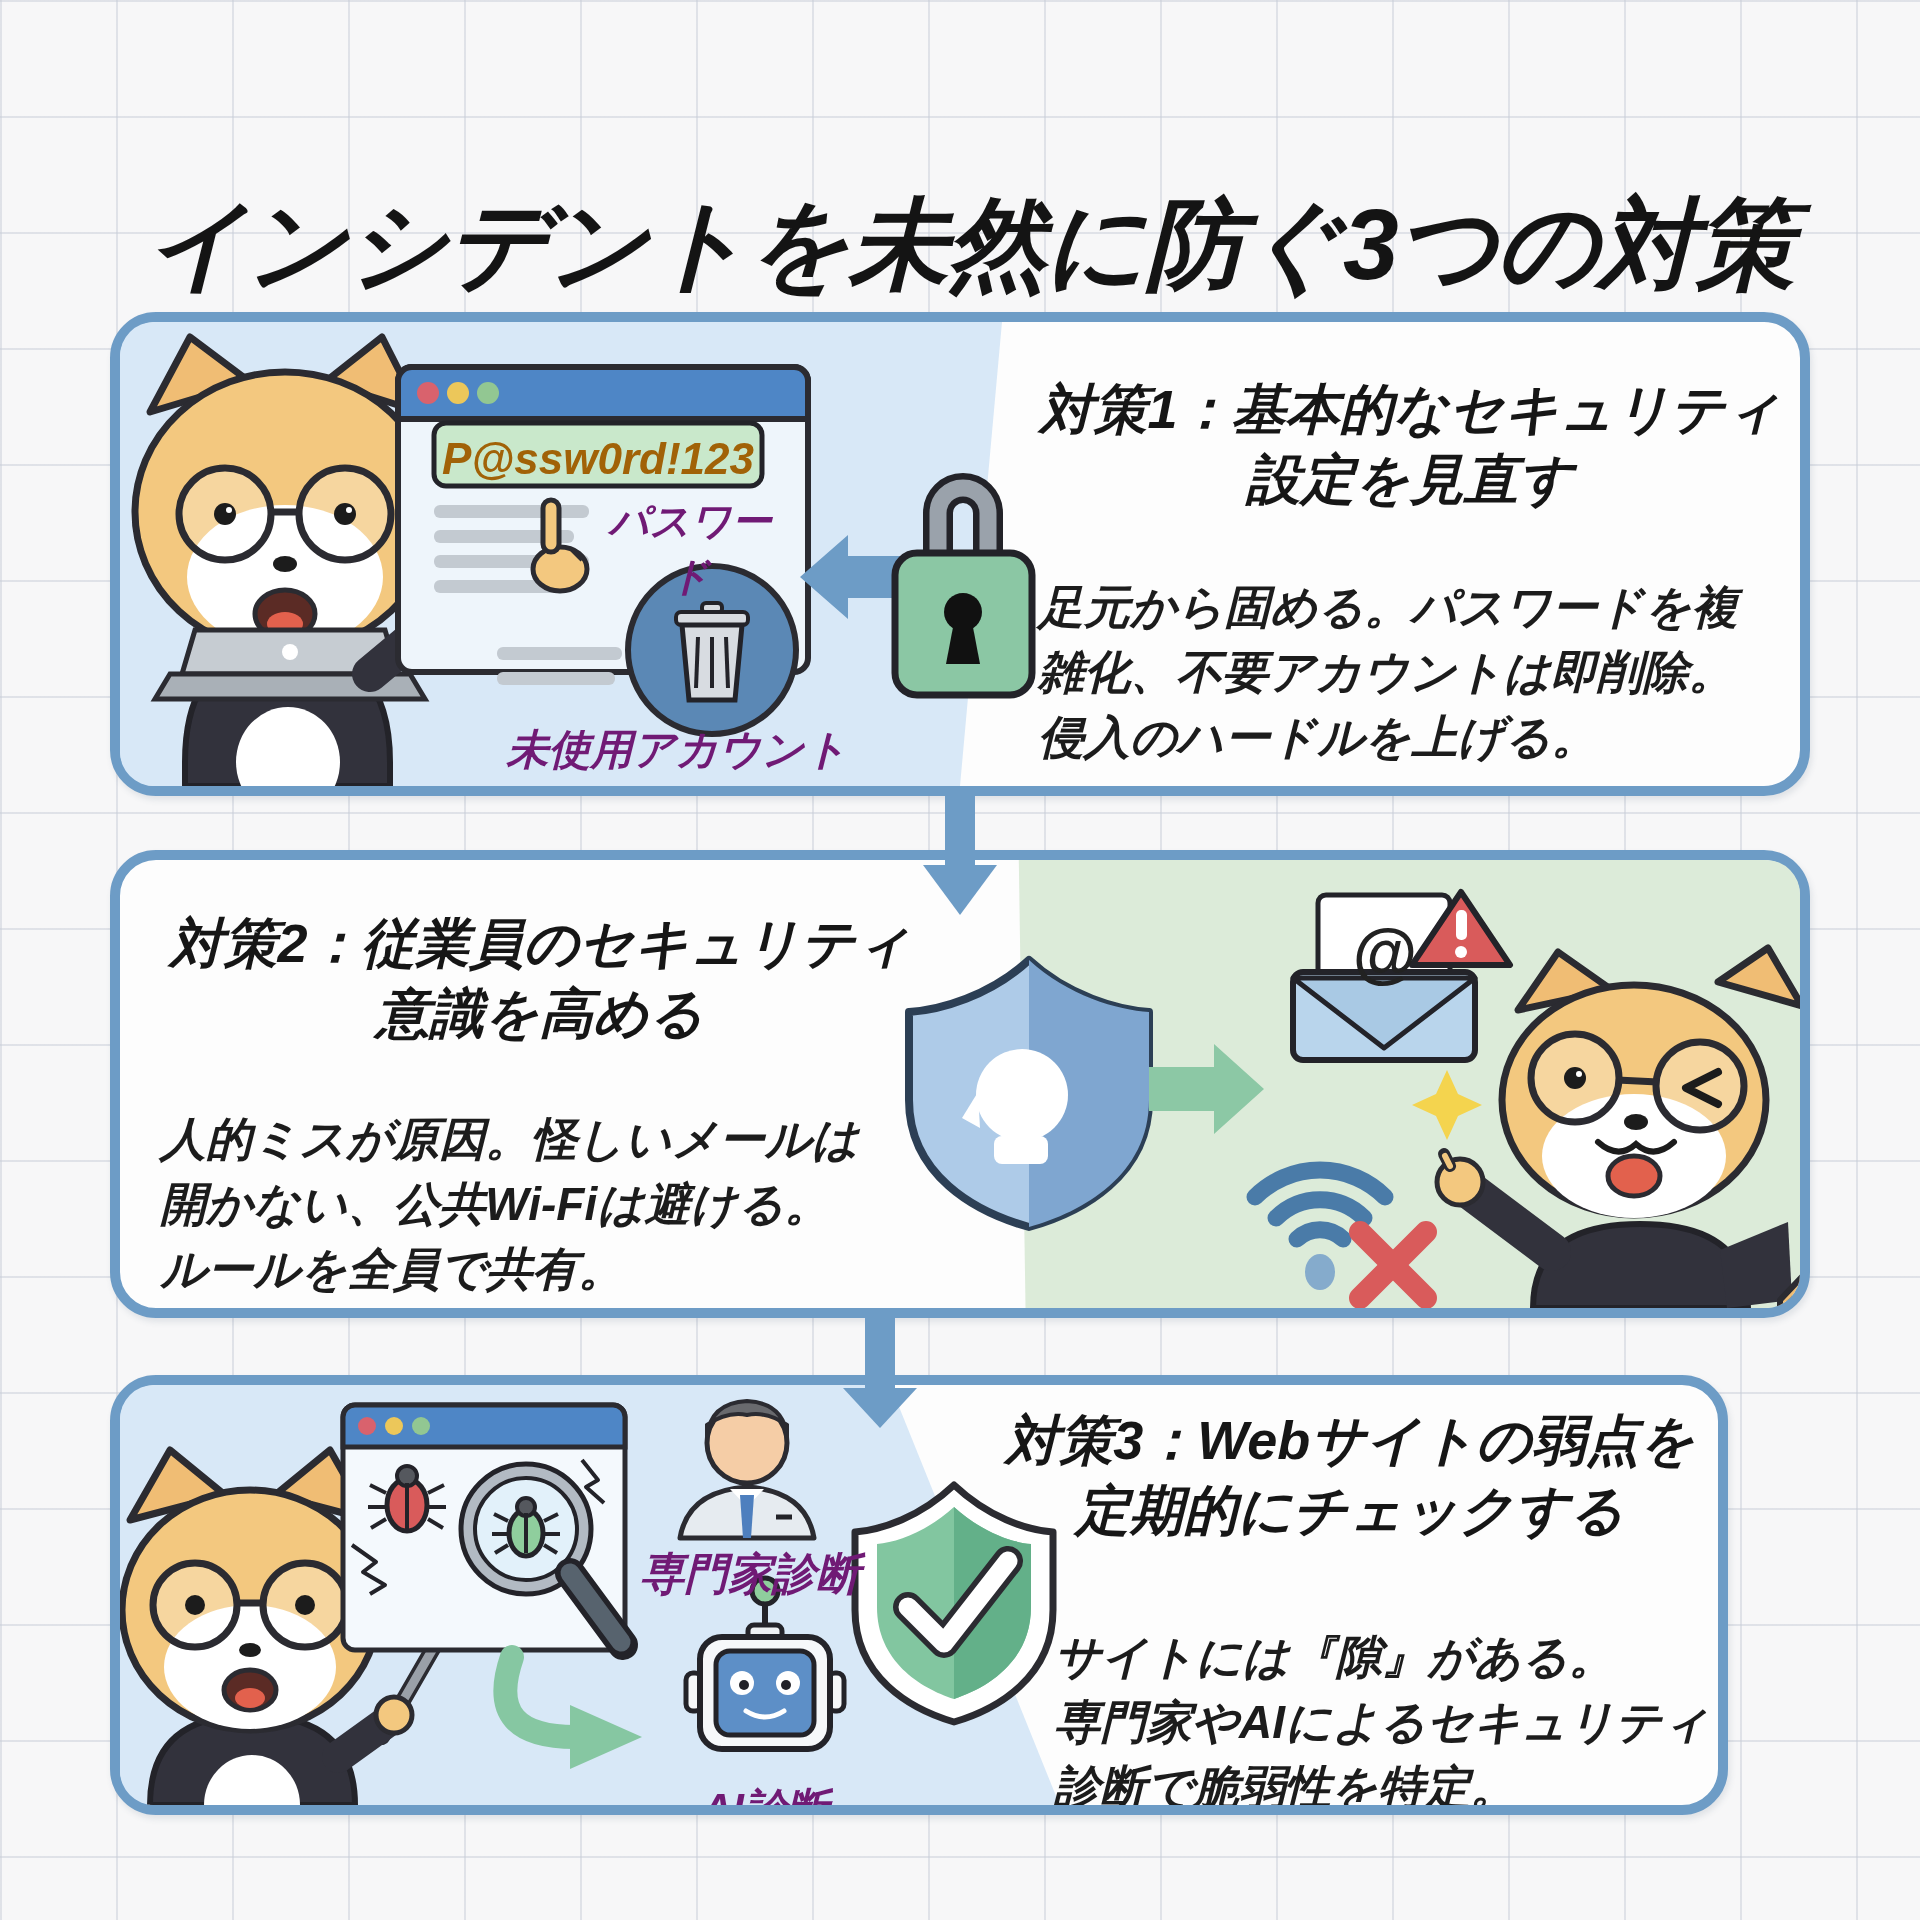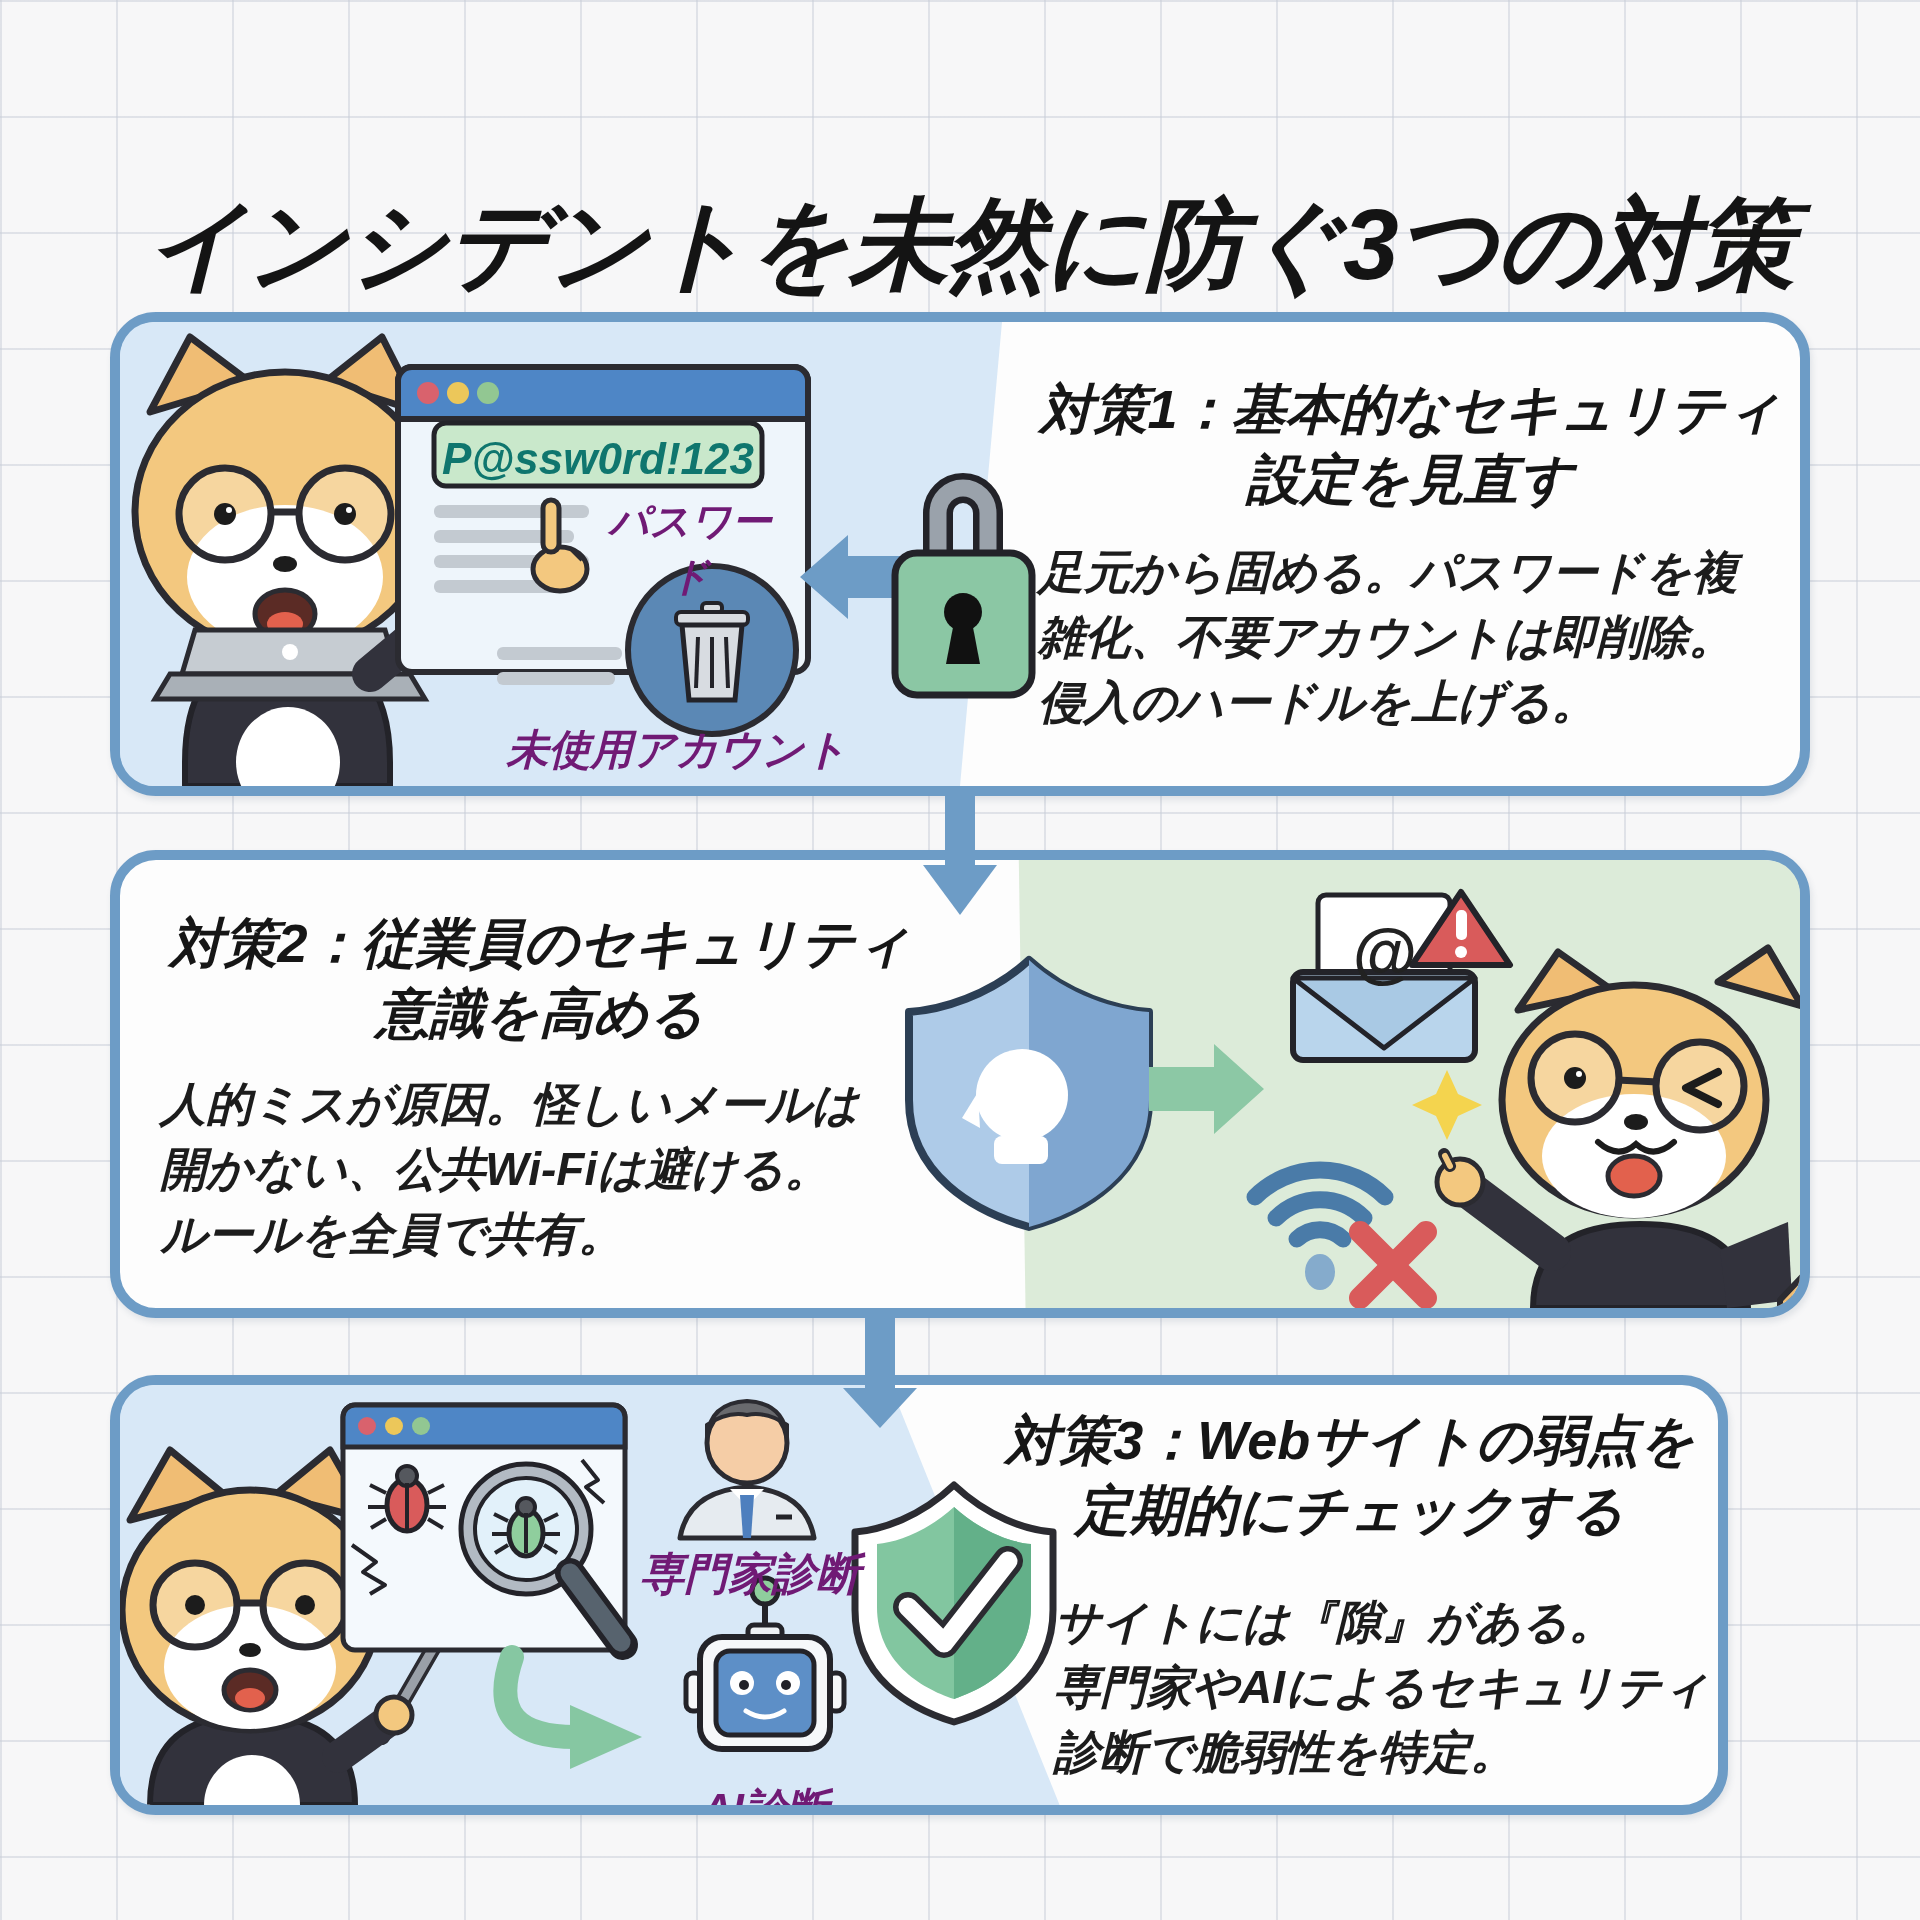--- a/index.html
+++ b/index.html
@@ -18,21 +18,21 @@
   .tint{position:absolute;inset:0;}
   #panel1{left:110px;top:312px;width:1700px;height:484px;}
   #panel1 .tint{background:#d8e8f7;clip-path:polygon(0 0,52.5% 0,50% 100%,0 100%);}
   #panel2{left:110px;top:850px;width:1700px;height:468px;}
   #panel2 .tint{background:#dcebd9;clip-path:polygon(53.5% 0,100% 0,100% 100%,53.9% 100%);}
   #panel3{left:110px;top:1375px;width:1618px;height:440px;}
   #panel3 .tint{background:#d8e8f7;clip-path:polygon(0 0,48.2% 0,58.8% 100%,0 100%);}
   .art{position:absolute;left:0;top:0;}
   .heading{position:absolute;text-align:center;font-weight:800;color:#161616;
     font-size:54px;line-height:70px;}
-  .bodytext{position:absolute;font-weight:700;color:#1c1c1c;font-size:46px;line-height:65px;}
+  .bodytext{position:absolute;font-weight:700;color:#1c1c1c;font-size:46px;line-height:65px;margin-top:35px;}
   .lbl{position:absolute;font-weight:800;color:#701a75;text-align:center;}
   .flow-arrow{position:absolute;z-index:6;}
 </style>
 </head>
 <body>
 
 <div class="page">
 
   <h1 class="page-title">インシデントを未然に防ぐ3つの対策</h1>
 
@@ -106,21 +106,21 @@
 
         <g>
           <path d="M818,233 v-42 a25,25 0 0 1 50,0 v42" fill="none" stroke="#232329" stroke-width="30" stroke-linecap="round"></path>
           <path d="M818,233 v-42 a25,25 0 0 1 50,0 v42" fill="none" stroke="#9aa2ab" stroke-width="17" stroke-linecap="round"></path>
           <rect x="775" y="231" width="137" height="142" rx="22" fill="#8bc7a4" stroke="#232329" stroke-width="7"></rect>
           <circle cx="843" cy="290" r="19" fill="#111"></circle>
           <polygon points="834,300 852,300 860,342 826,342" fill="#111"></polygon>
         </g>
       </svg>
 
-      <div class="lbl" style="left:314px;top:112px;width:328px;font-size:44px;color:#0f766e;">P@ssw0rd!123</div>
+      <div class="lbl" style="left:314px;top:112px;width:328px;font-size:44px;color:#a16207;">P@ssw0rd!123</div>
       <div class="lbl" style="left:470px;top:172px;width:200px;font-size:40px;">パスワード</div>
       <div class="lbl" style="left:377px;top:400px;width:360px;font-size:42px;">未使用アカウント</div>
 
       <div class="heading" style="left:900px;top:52px;width:780px;">
         <div>対策1：基本的なセキュリティ</div>
         <div>設定を見直す</div>
       </div>
       <div class="bodytext" style="left:918px;top:218px;width:790px;">
         <div>足元から固める。パスワードを複</div>
         <div>雑化、不要アカウントは即削除。</div>

